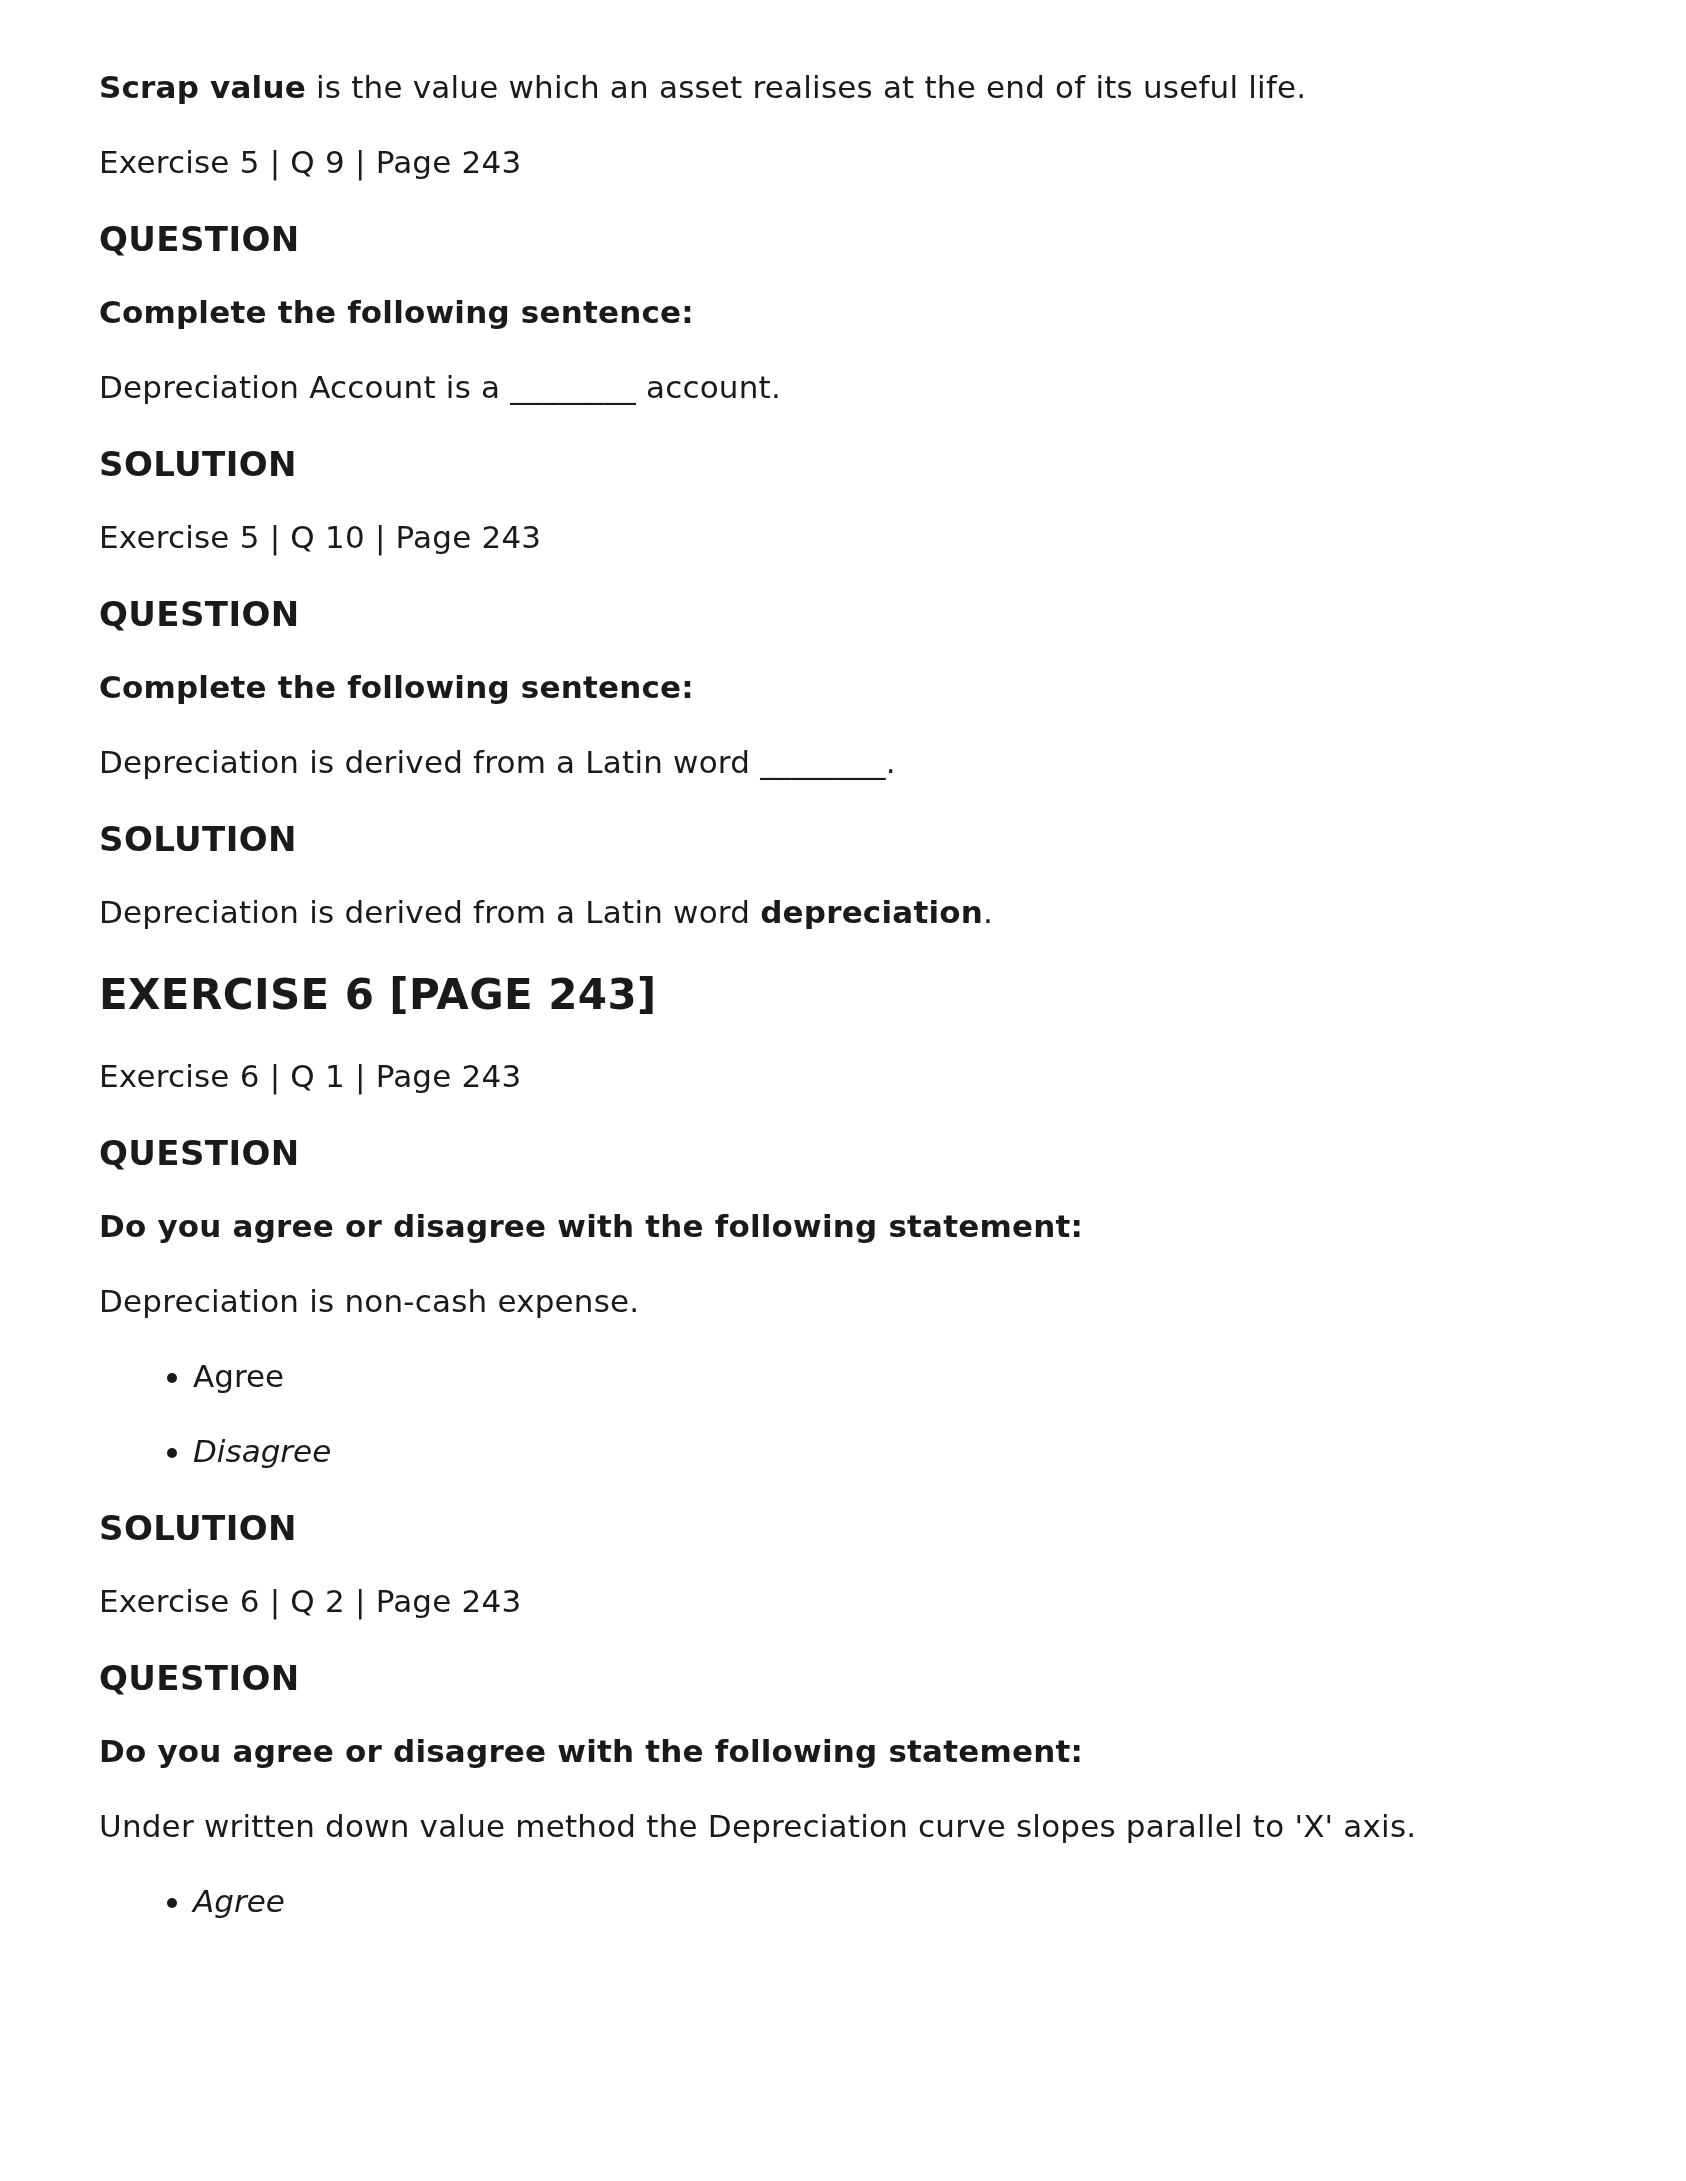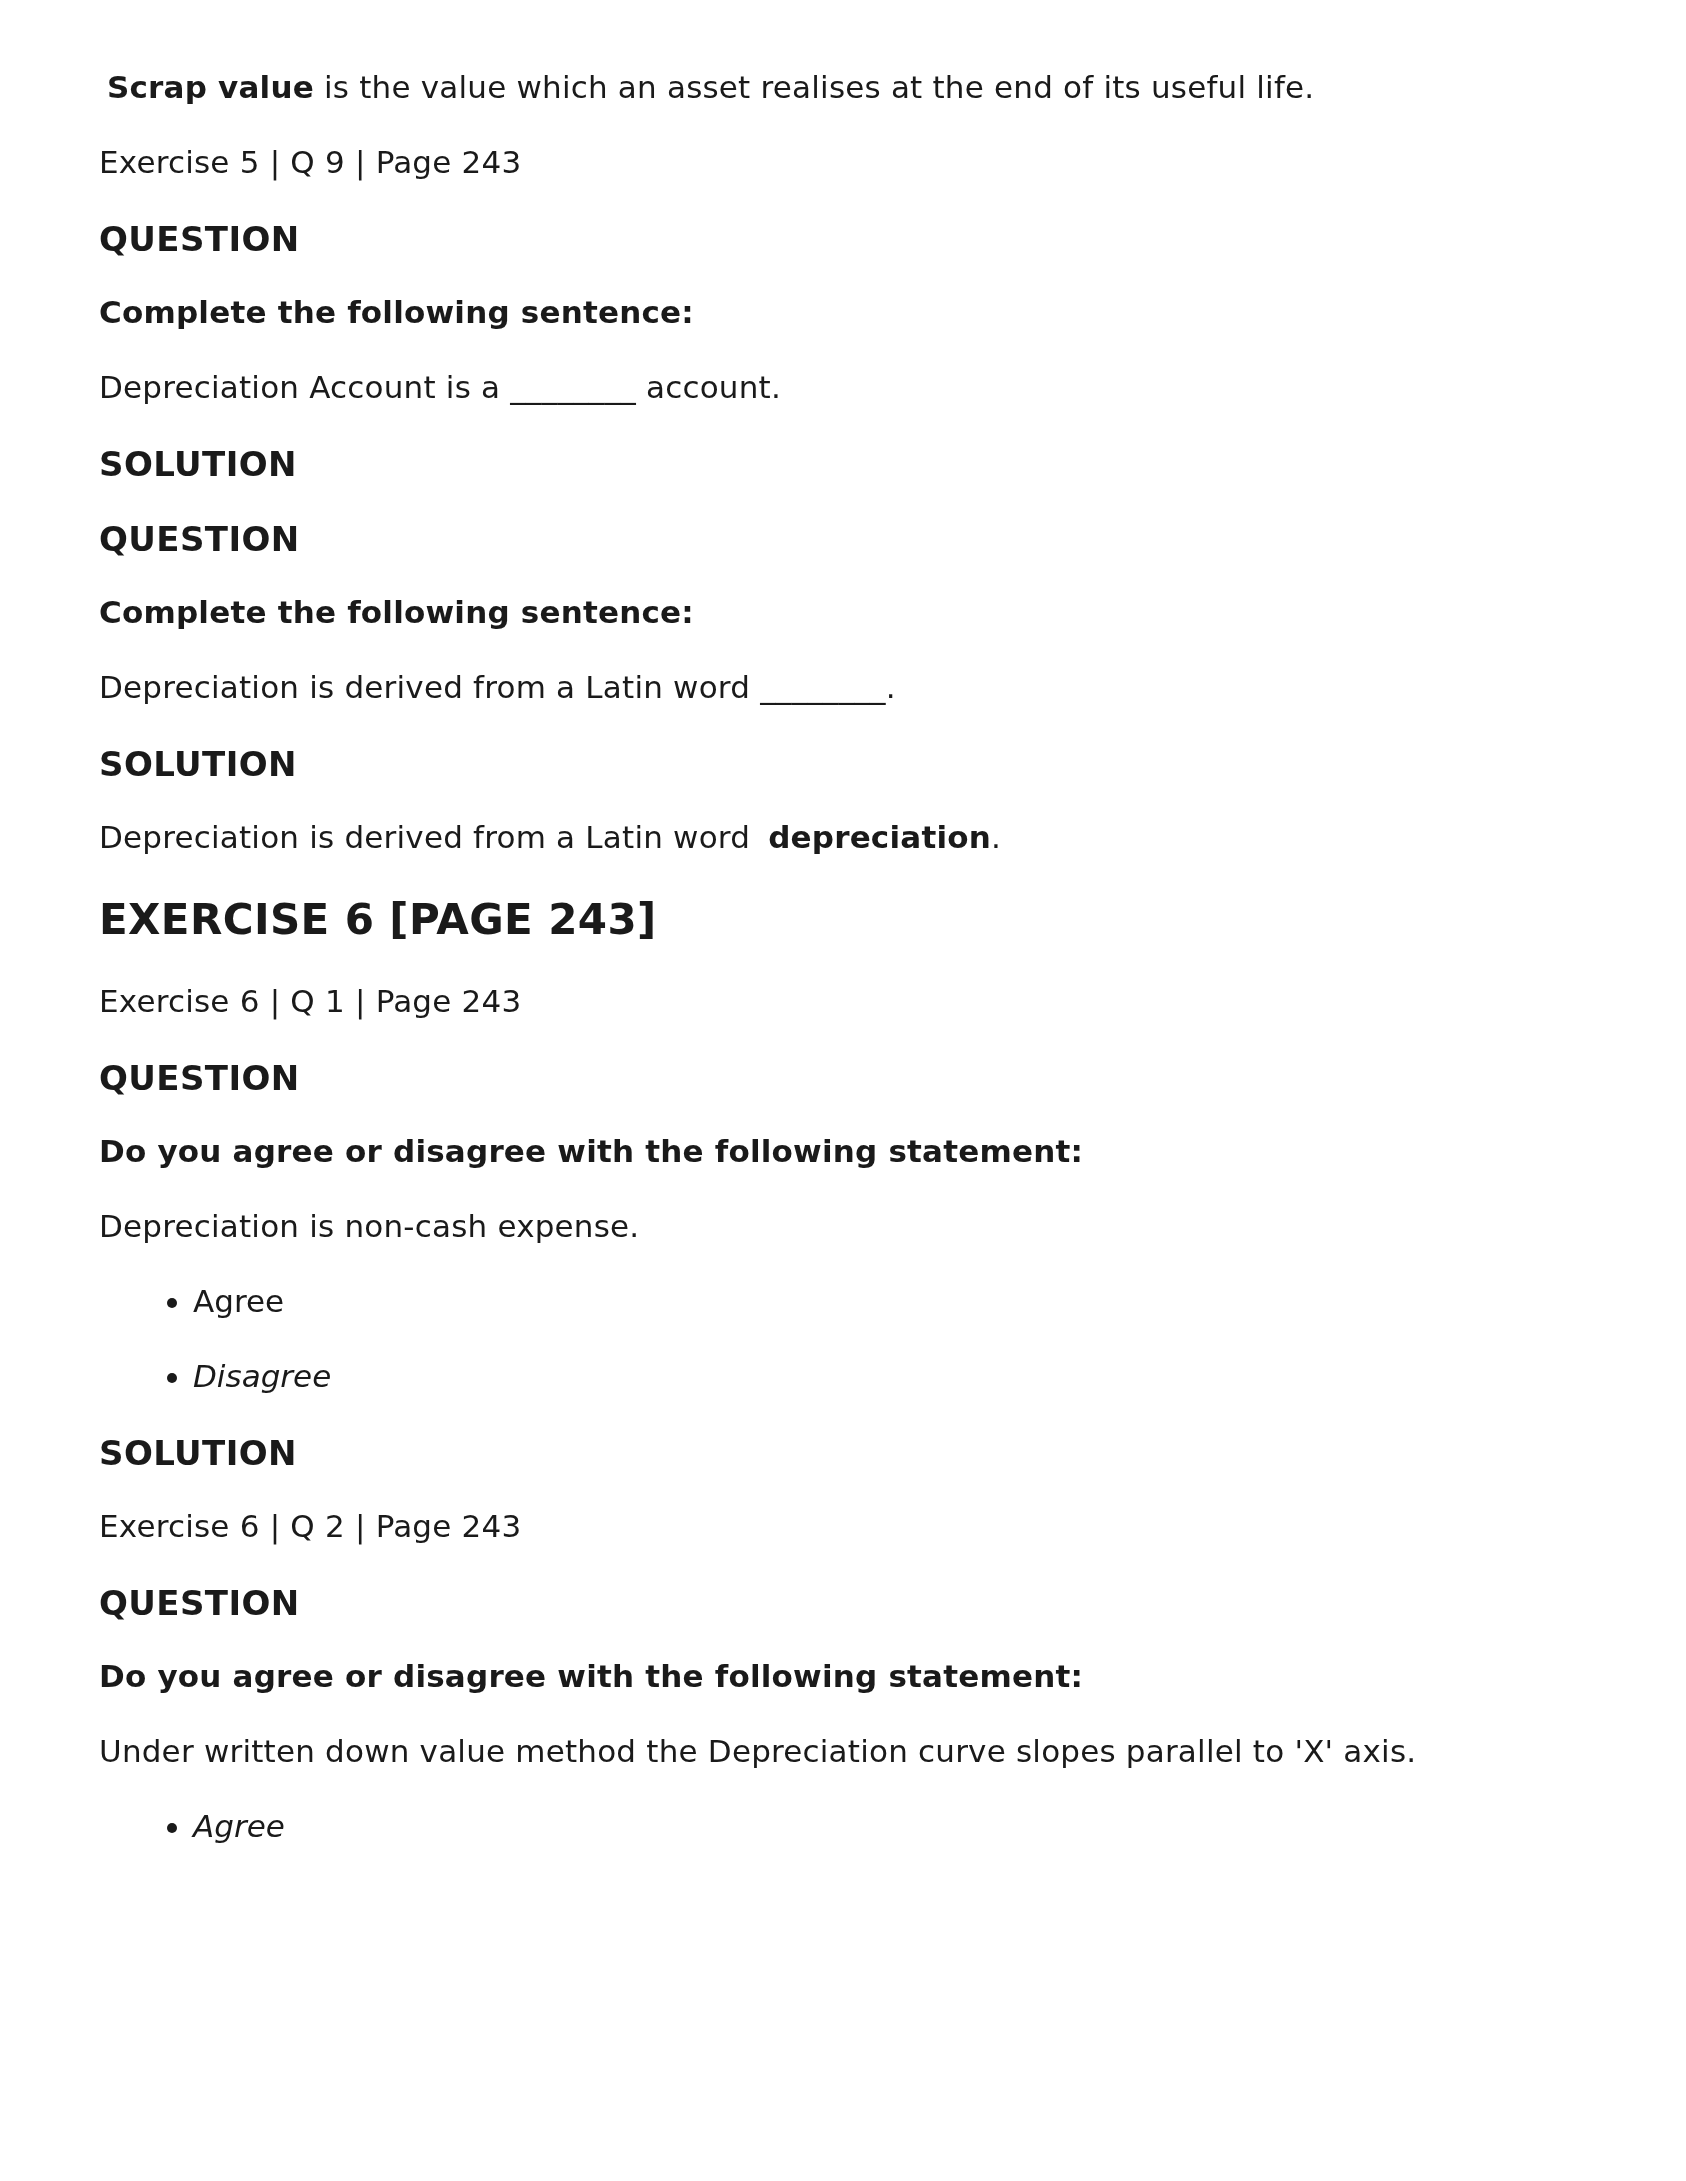--- a/index.html
+++ b/index.html
@@ -19,21 +19,20 @@
   }
   .para {
     font-size: 31px;
     line-height: 37px;
     font-weight: 400;
     letter-spacing: 0.2px;
     margin: 0 0 38px 0;
   }
   .para .b {
     font-weight: 700;
-    margin-left: 8px;
   }
   .prompt {
     font-weight: 700;
   }
   .label {
     font-size: 34px;
     line-height: 40px;
     font-weight: 700;
     letter-spacing: 0.4px;
     margin: 4px 0 35px 0;
@@ -63,20 +62,21 @@
 </head>
 <body>
 
 <main>
     <p class="para"><span class="b">Scrap value</span><span> is the value which an asset realises at the end of its useful life.</span></p>
     <p class="para">Exercise 5 | Q 9 | Page 243</p>
     <h3 class="label">QUESTION</h3>
     <p class="para prompt">Complete the following sentence:</p>
     <p class="para"><span>Depreciation Account is a ________ account.</span></p>
     <h3 class="label">SOLUTION</h3>
+    <p class="para">Exercise 5 | Q 10 | Page 243</p>
     <h3 class="label">QUESTION</h3>
     <p class="para prompt">Complete the following sentence:</p>
     <p class="para"><span>Depreciation is derived from a Latin word ________.</span></p>
     <h3 class="label">SOLUTION</h3>
     <p class="para"><span>Depreciation is derived from a Latin word </span><span class="b">depreciation</span><span>.</span></p>
     <h2 class="heading">EXERCISE 6 [PAGE 243]</h2>
     <p class="para">Exercise 6 | Q 1 | Page 243</p>
     <h3 class="label">QUESTION</h3>
     <p class="para prompt">Do you agree or disagree with the following statement:</p>
     <p class="para"><span>Depreciation is non-cash expense.</span></p>

